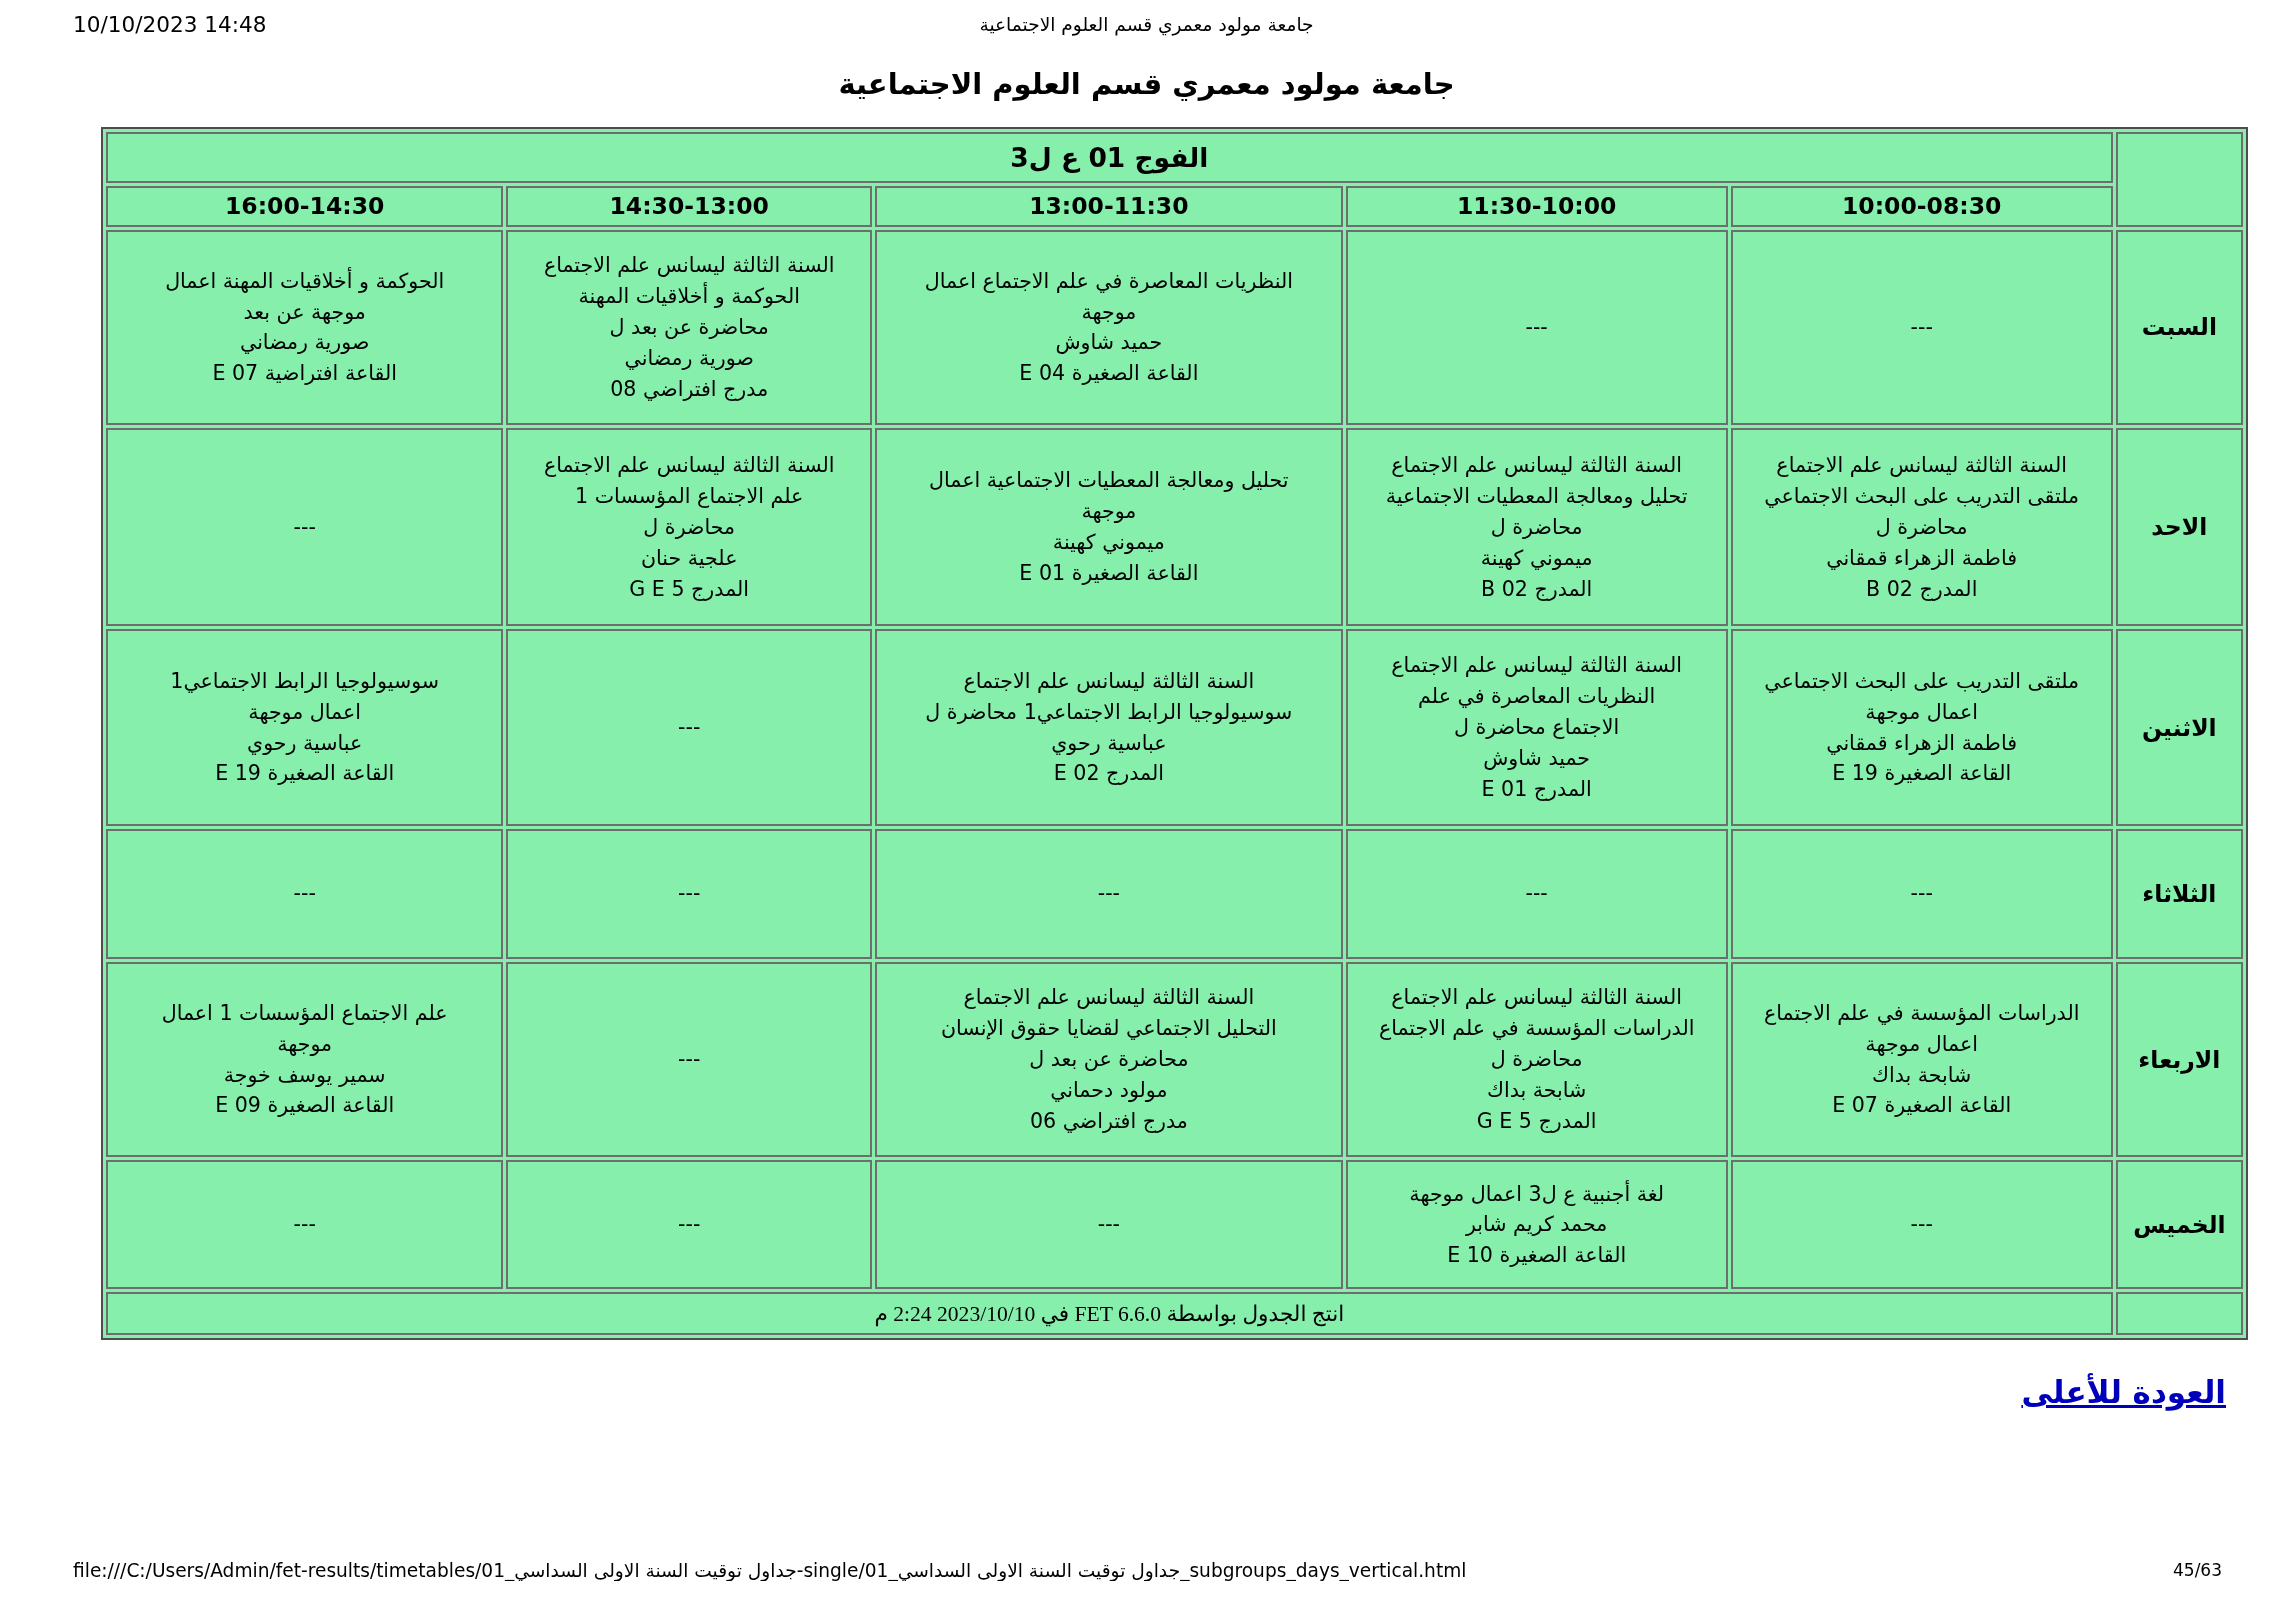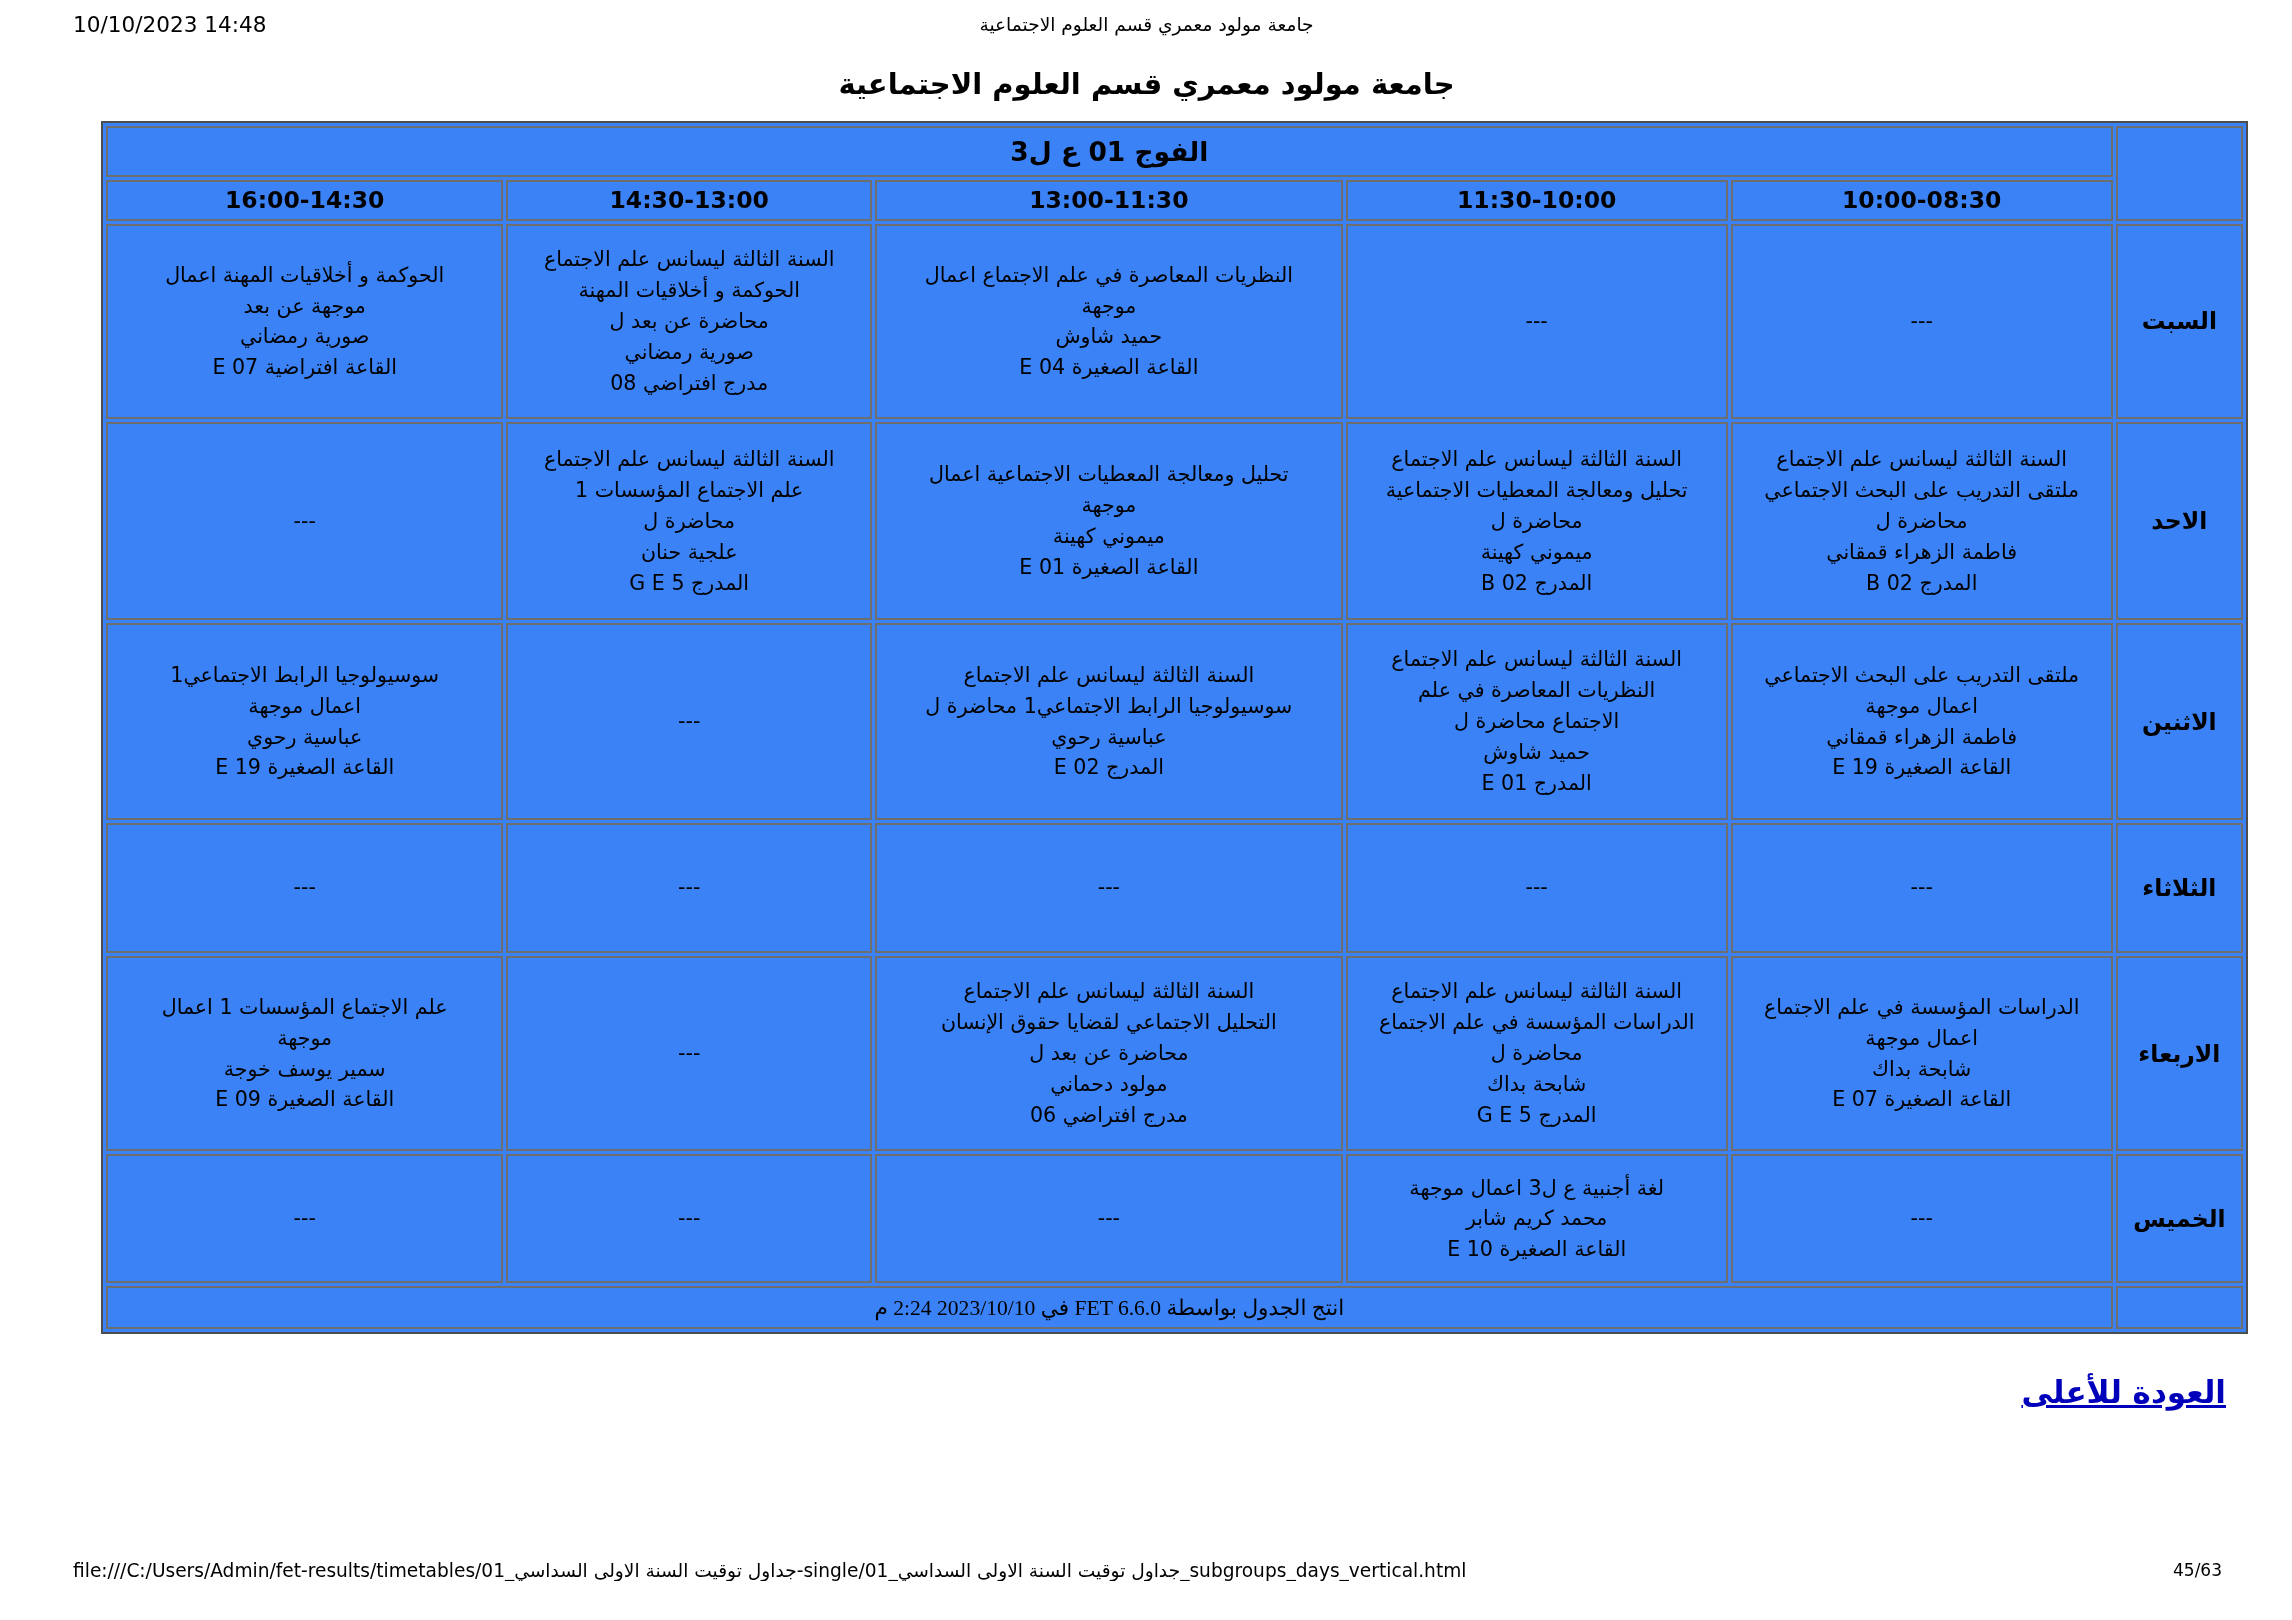--- a/index.html
+++ b/index.html
@@ -41,28 +41,28 @@
     top: 67px;
     left: 0;
     right: 0;
     text-align: center;
     font-size: 29px;
     font-weight: bold;
   }
   
   table.timetable {
     position: absolute;
-    top: 121px;
+    top: 127px;
     left: 101px;
     width: 2147px;
     table-layout: fixed;
     border-collapse: separate;
     border-spacing: 3.9px;
     border: 2.9px solid #4d4d4d;
-    background: #3b82f6;
+    background: #86efac;
   }
   table.timetable td {
     border: 2px solid #6e6e6e;
     text-align: center;
     vertical-align: middle;
     padding: 3.9px 5.9px;
     overflow: hidden;
   }
   col.col-day { width: 125px; }
   col.col-t0  { width: 375px; }

